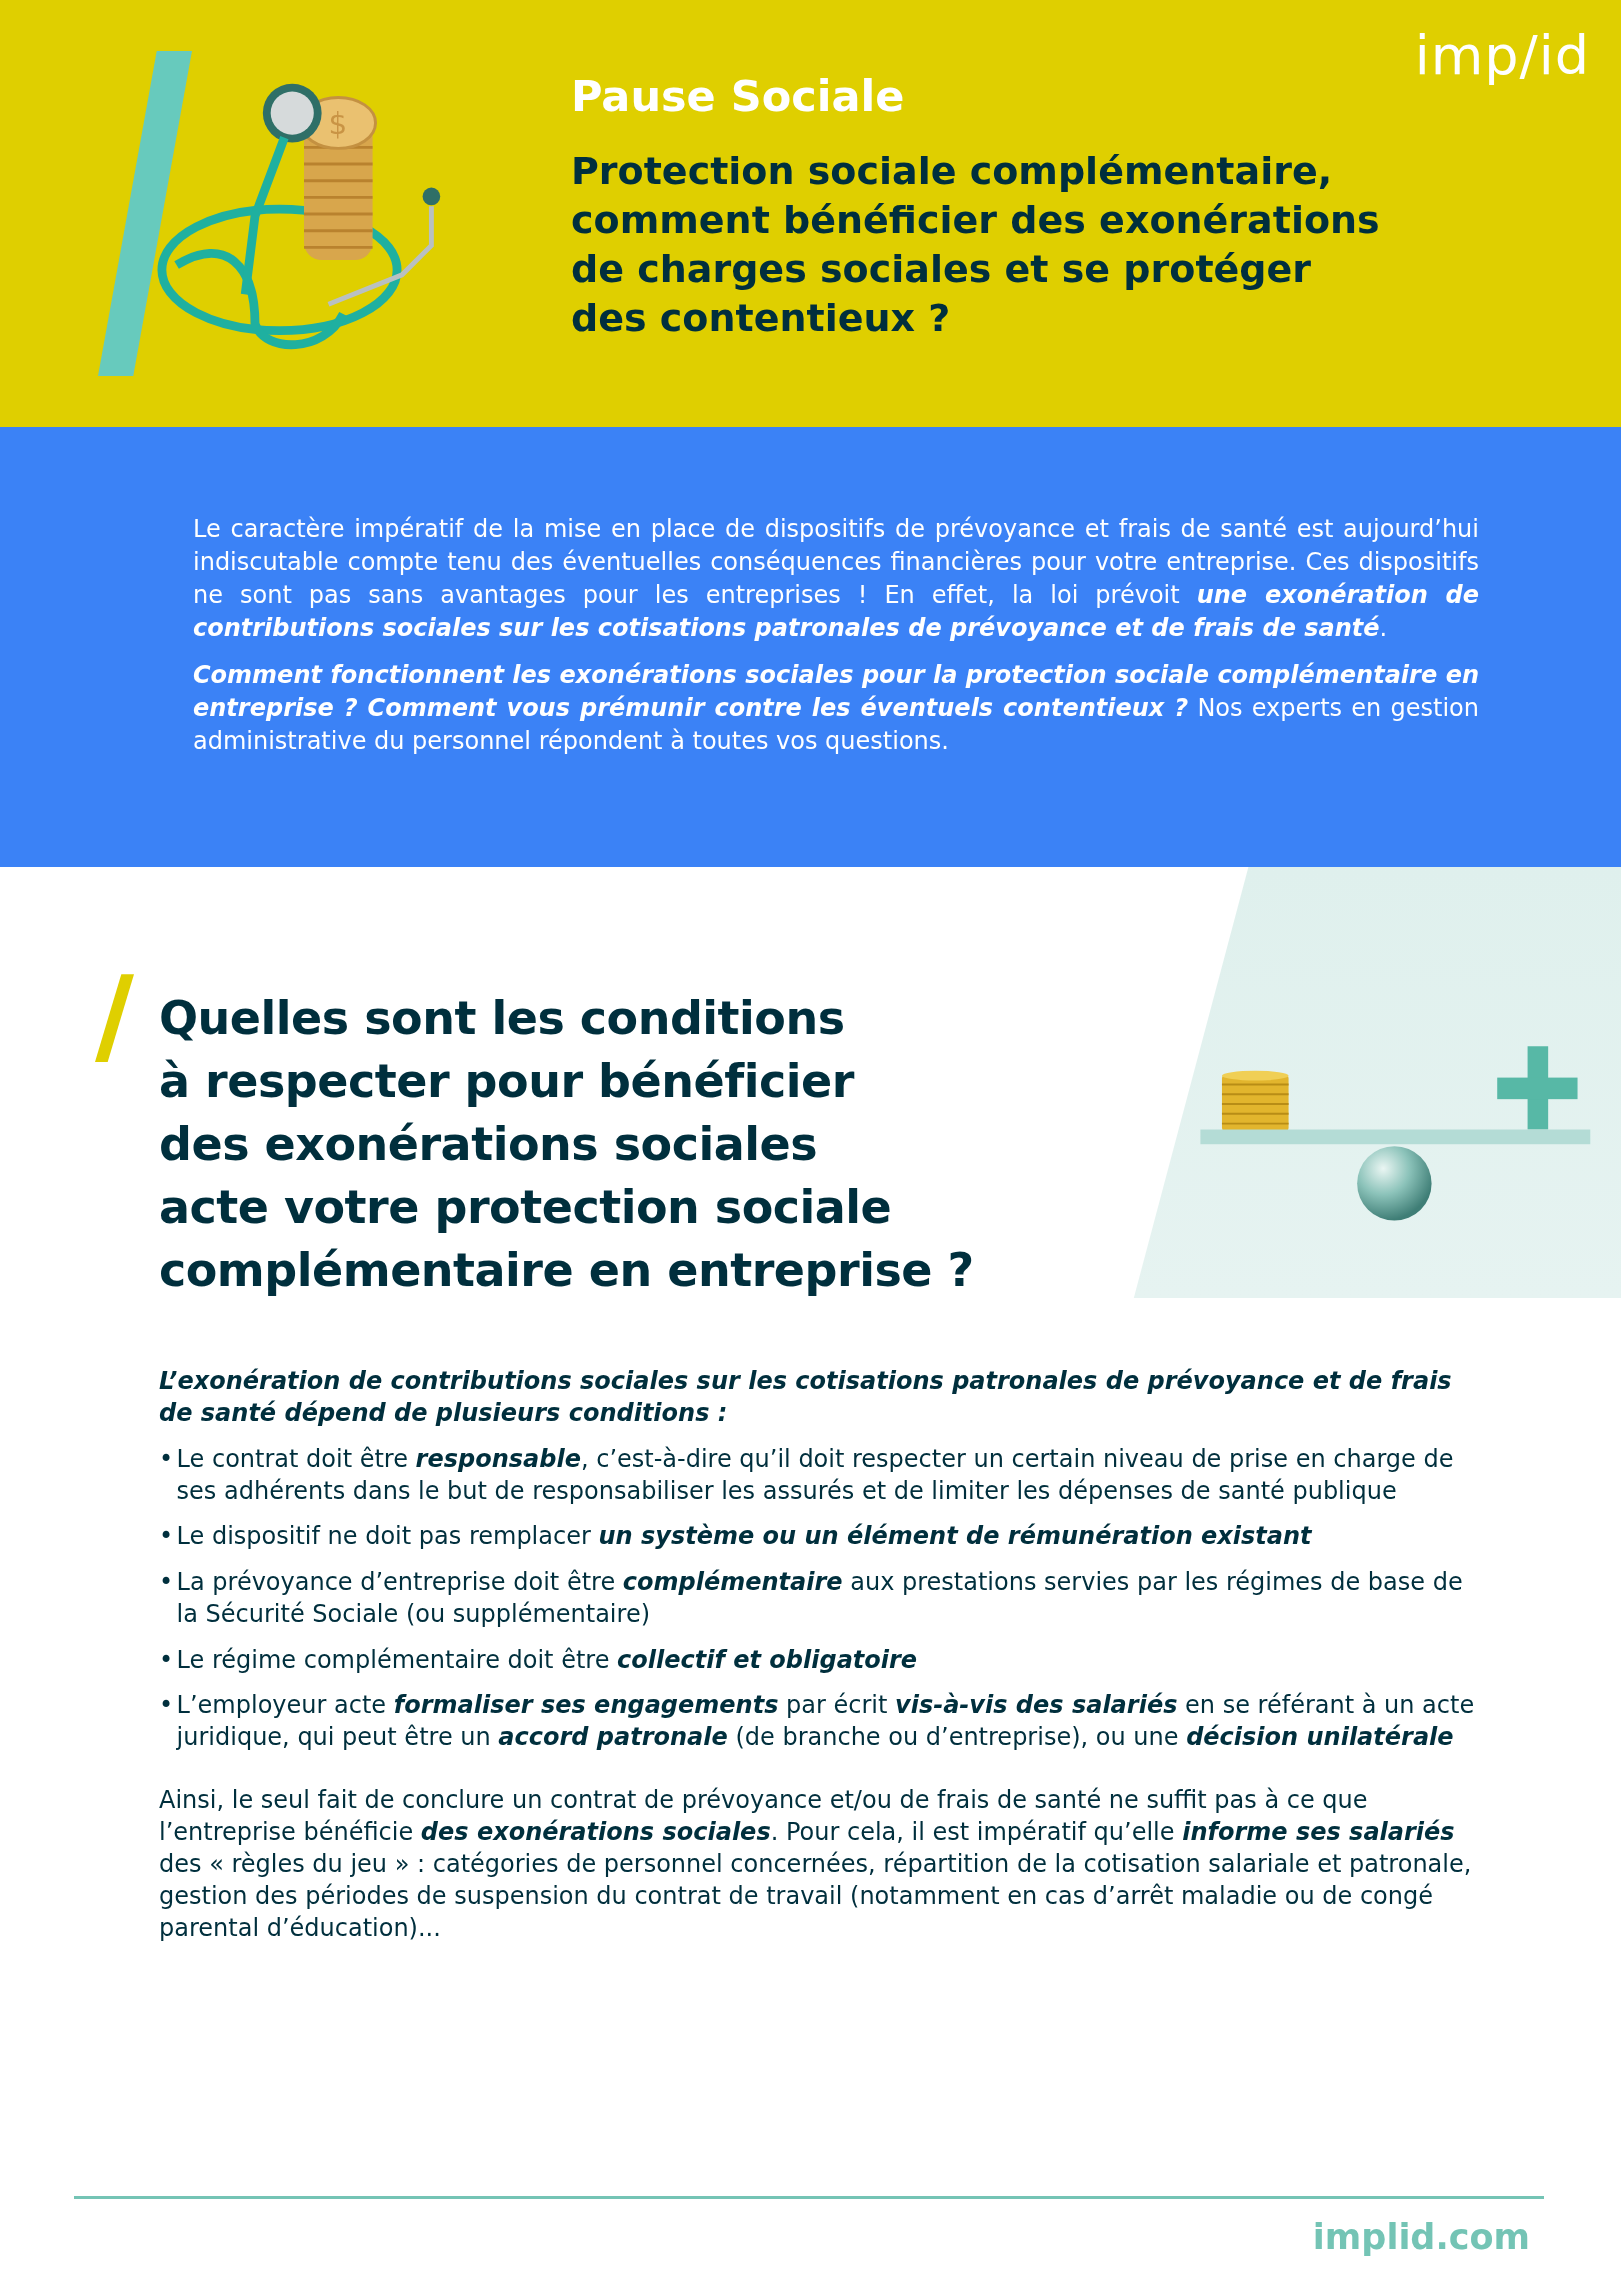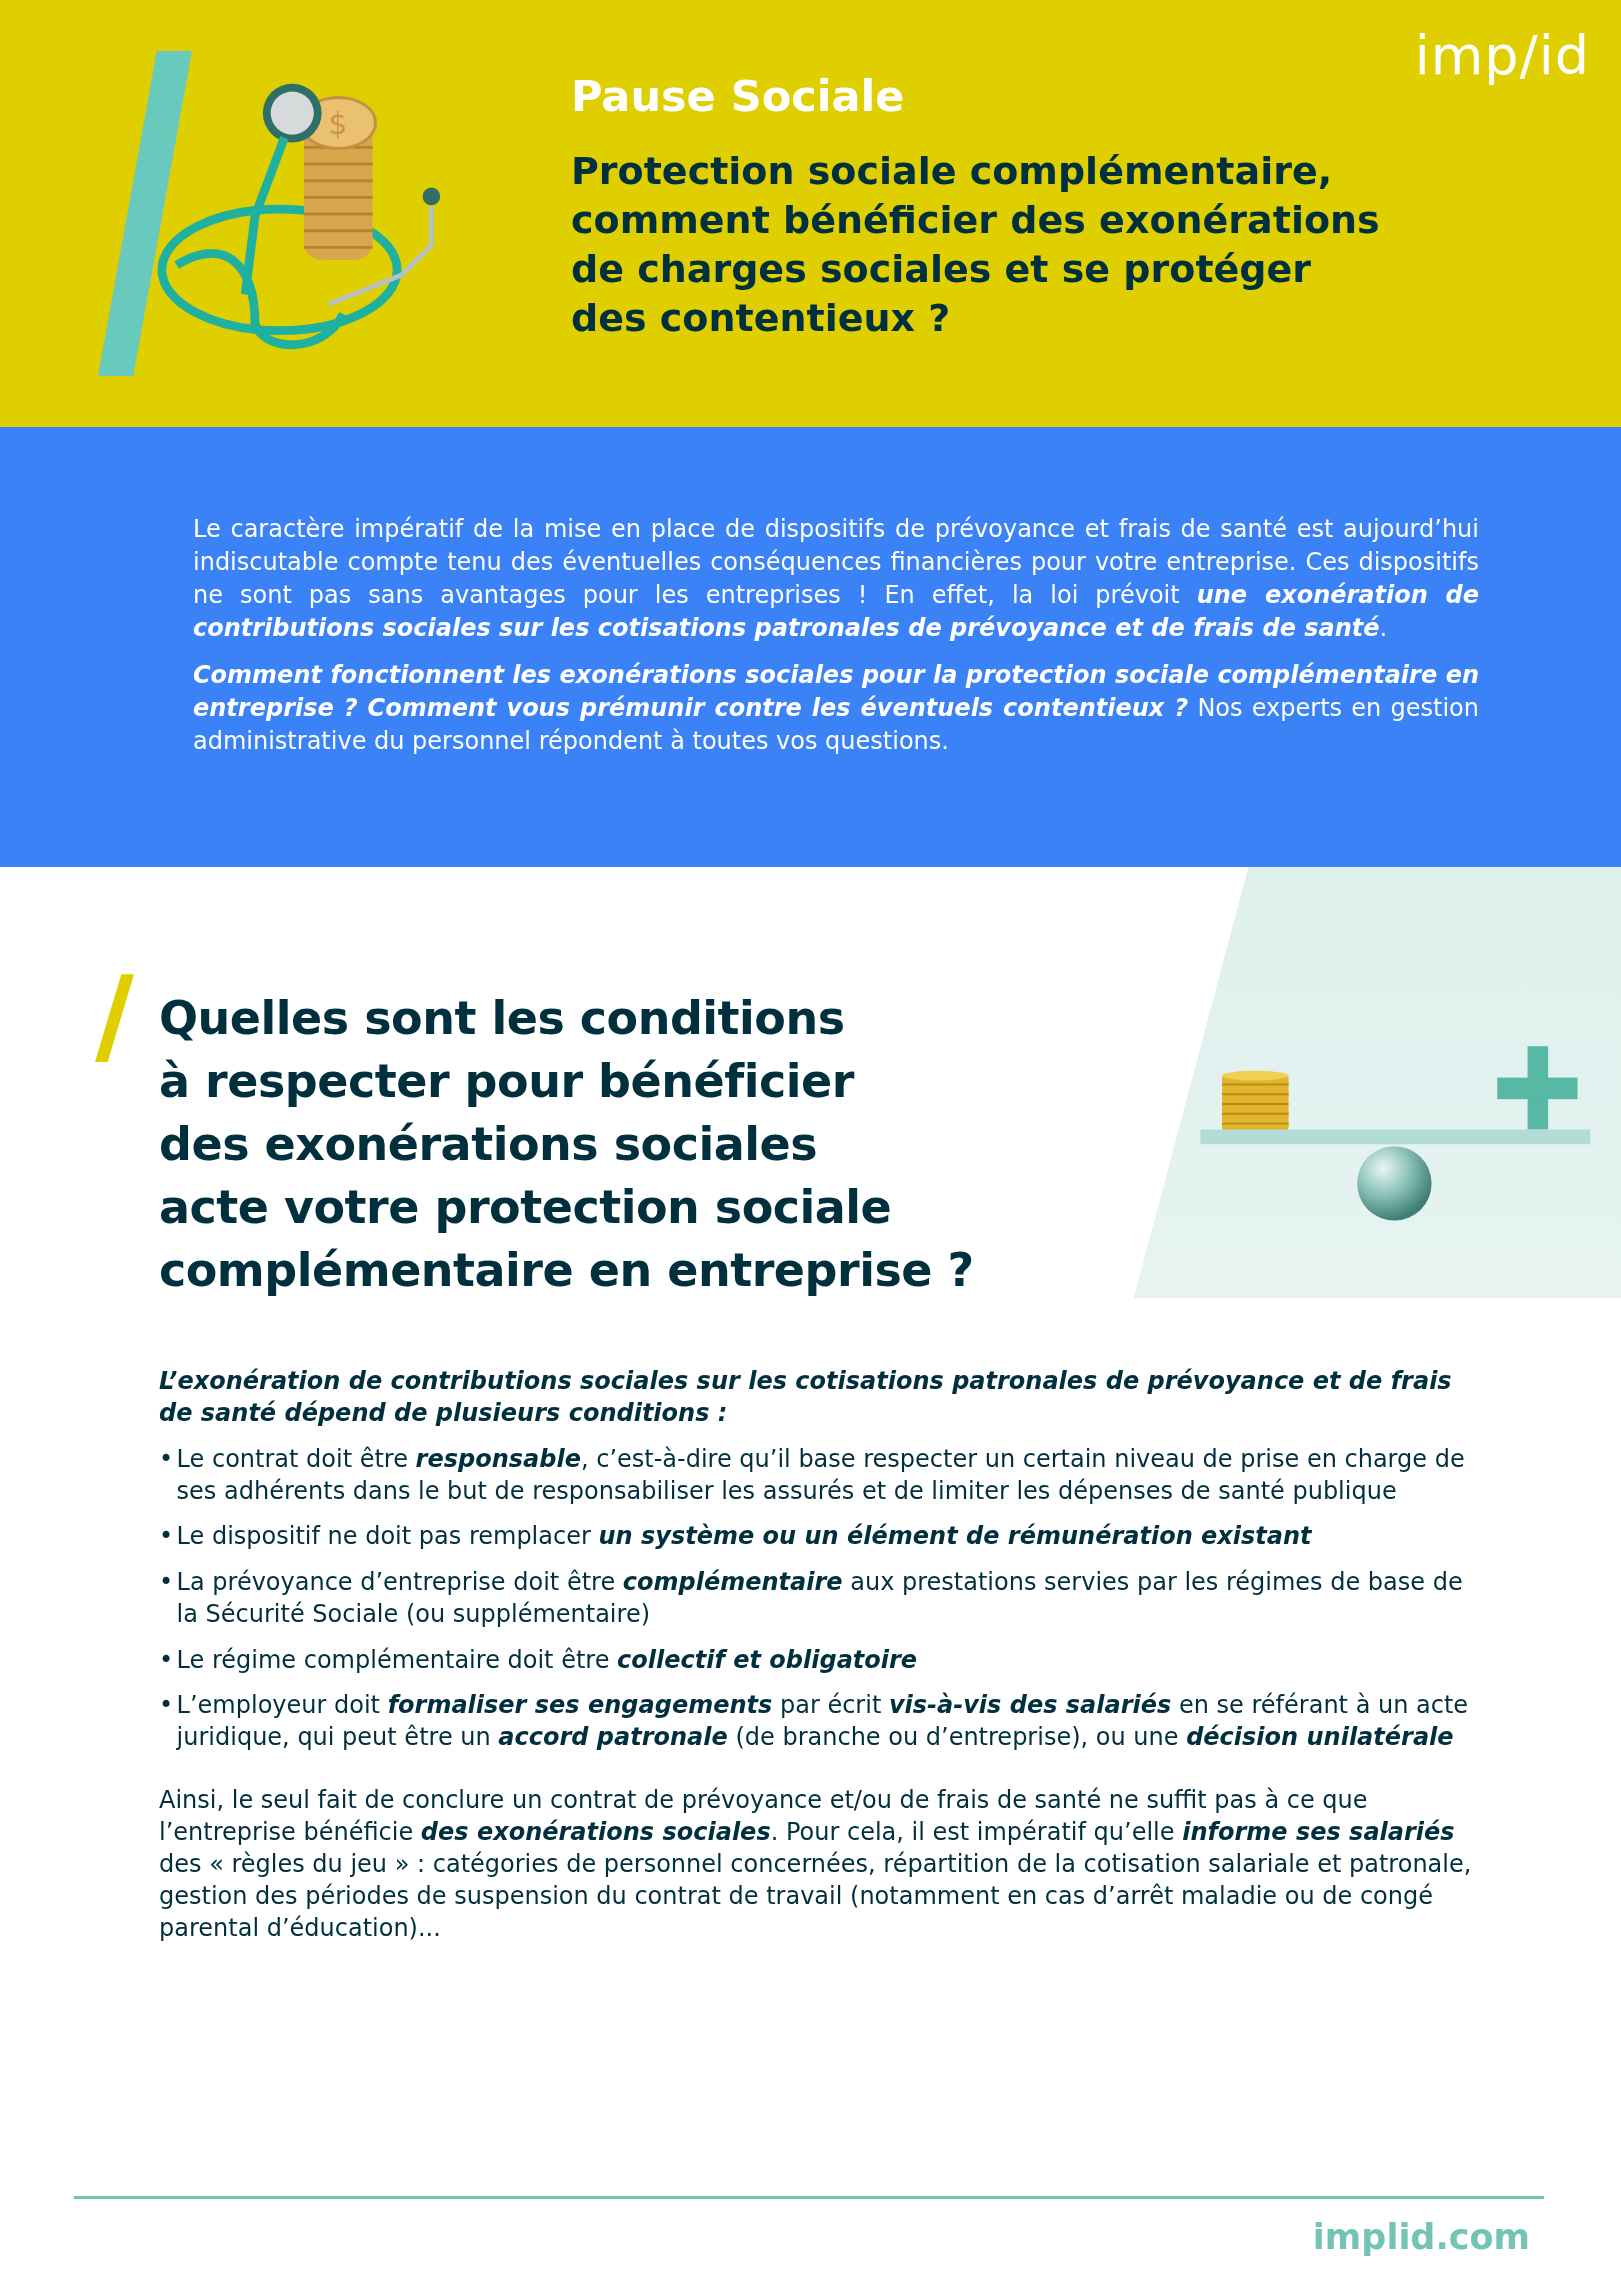--- a/index.html
+++ b/index.html
@@ -153,24 +153,24 @@
   <rect x="399" y="215" width="82" height="22" fill="#57b8a6"></rect>
 
   <rect x="96" y="268" width="398" height="15" fill="#b4dcd6"></rect>
 
   <circle cx="294" cy="323" r="38" fill="url(#ballGrad)"></circle>
 </svg>
 
 <div class="body">
   <p class="lead">L’exonération de contributions sociales sur les cotisations patronales de prévoyance et de frais de santé dépend de plusieurs conditions :</p>
   <ul>
-    <li><span>Le contrat doit être </span><strong>responsable</strong><span>, c’est-à-dire qu’il base respecter un certain niveau de prise en charge de ses adhérents dans le but de responsabiliser les assurés et de limiter les dépenses de santé publique</span></li>
+    <li><span>Le contrat doit être </span><strong>responsable</strong><span>, c’est-à-dire qu’il doit respecter un certain niveau de prise en charge de ses adhérents dans le but de responsabiliser les assurés et de limiter les dépenses de santé publique</span></li>
     <li><span>Le dispositif ne doit pas remplacer </span><strong>un système ou un élément de rémunération existant</strong><span></span></li>
     <li><span>La prévoyance d’entreprise doit être </span><strong>complémentaire</strong><span> aux prestations servies par les régimes de base de la Sécurité Sociale (ou supplémentaire)</span></li>
     <li><span>Le régime complémentaire doit être </span><strong>collectif et obligatoire</strong><span></span></li>
-    <li><span>L’employeur doit </span><strong>formaliser ses engagements</strong><span> par écrit </span><strong>vis-à-vis des salariés</strong><span> en se référant à un acte juridique, qui peut être un </span><strong>accord patronale</strong><span> (de branche ou d’entreprise), ou une </span><strong>décision unilatérale</strong><span></span></li>
+    <li><span>L’employeur acte </span><strong>formaliser ses engagements</strong><span> par écrit </span><strong>vis-à-vis des salariés</strong><span> en se référant à un acte juridique, qui peut être un </span><strong>accord patronale</strong><span> (de branche ou d’entreprise), ou une </span><strong>décision unilatérale</strong><span></span></li>
   </ul>
   <p class="conclusion"><span>Ainsi, le seul fait de conclure un contrat de prévoyance et/ou de frais de santé ne suffit pas à ce que l’entreprise bénéficie </span><strong>des exonérations sociales</strong><span>. Pour cela, il est impératif qu’elle </span><strong>informe ses salariés</strong><span> des « règles du jeu » : catégories de personnel concernées, répartition de la cotisation salariale et patronale, gestion des périodes de suspension du contrat de travail (notamment en cas d’arrêt maladie ou de congé parental d’éducation)...</span></p>
 </div>
 
 <div class="footer-rule"></div>
 <a class="footer-url">implid.com</a>
 
 
 </body></html>

